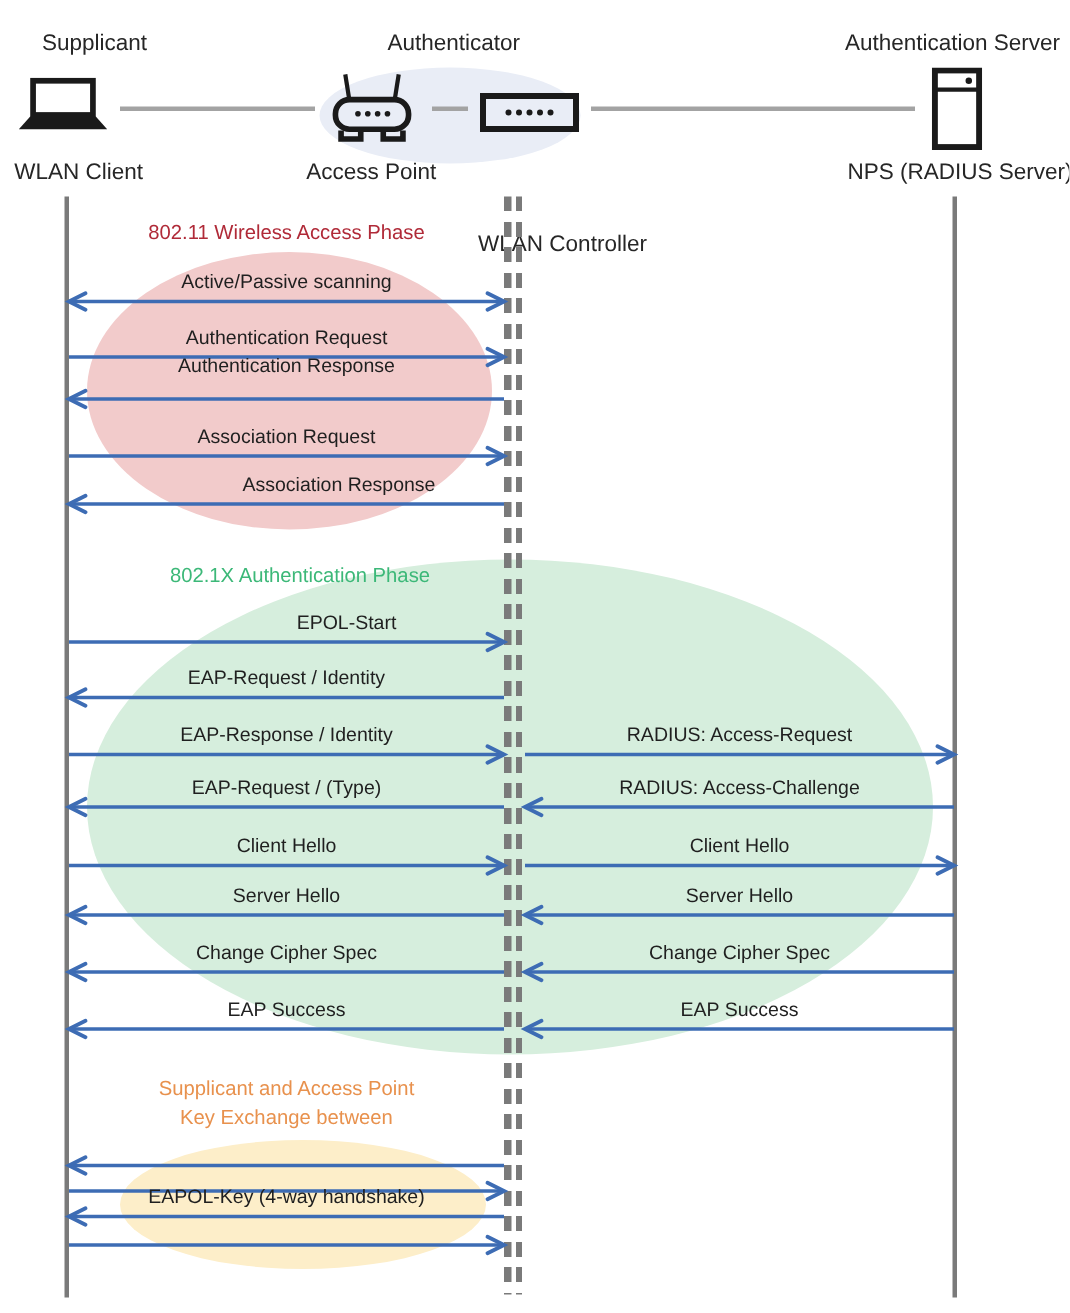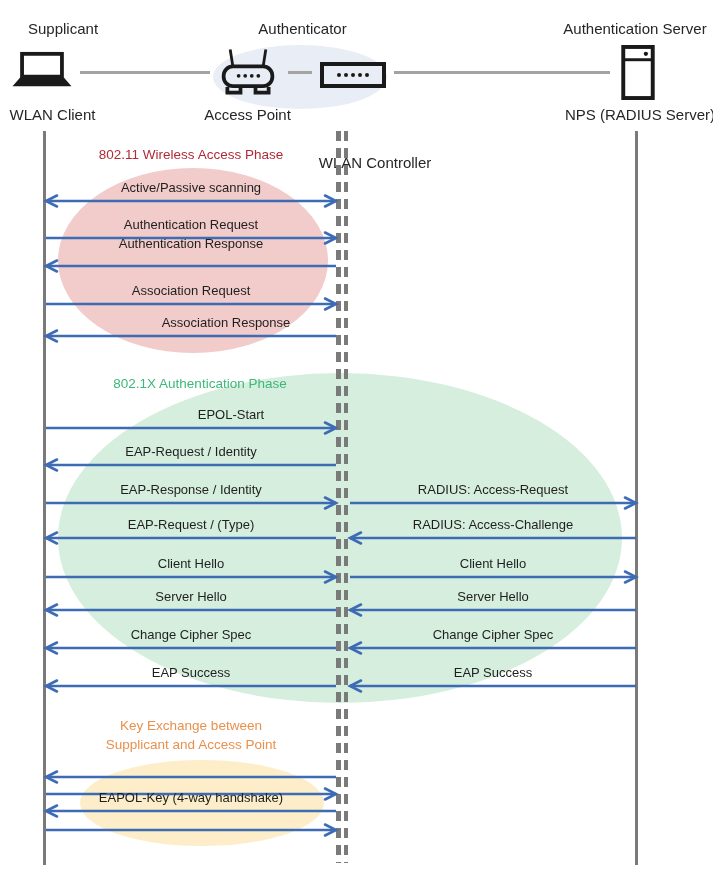--- a/index.html
+++ b/index.html
@@ -88,22 +88,22 @@
   <div class="dashline" style="left:343.5px;"></div>
   <div class="lifeline" style="left:635px;"></div>
 
   <div class="phase-ellipse pe1" style="background: rgb(242, 203, 203);"></div>
   <div class="phase-ellipse pe2" style="background: rgb(214, 238, 221);"></div>
   <div class="phase-ellipse pe3" style="background: rgb(253, 238, 201);"></div>
 
   <div class="phase-title pt1" style="color: rgb(176, 42, 56);">802.11 Wireless Access Phase</div>
   <div class="phase-title pt2" style="color: rgb(60, 184, 120);">802.1X Authentication Phase</div>
   <div class="phase-title pt3" style="color: rgb(232, 145, 77);">
+    <div>Supplicant and Access Point</div>
     <div>Key Exchange between</div>
-    <div>Supplicant and Access Point</div>
   </div>
 
   <svg id="arrow-layer" width="713" height="875" viewBox="0 0 713 875">
       <g>
         <line x1="46" y1="201" x2="336" y2="201" stroke="#3d6cb4" stroke-width="2.4"></line>
         <path d="M 325 195.5 L 336 201 L 325 206.5" fill="none" stroke="#3d6cb4" stroke-width="2.6" stroke-linecap="round"></path>
         <path d="M 57 195.5 L 46 201 L 57 206.5" fill="none" stroke="#3d6cb4" stroke-width="2.6" stroke-linecap="round"></path>
       </g>
       <g>
         <line x1="46" y1="238" x2="336" y2="238" stroke="#3d6cb4" stroke-width="2.4"></line>

